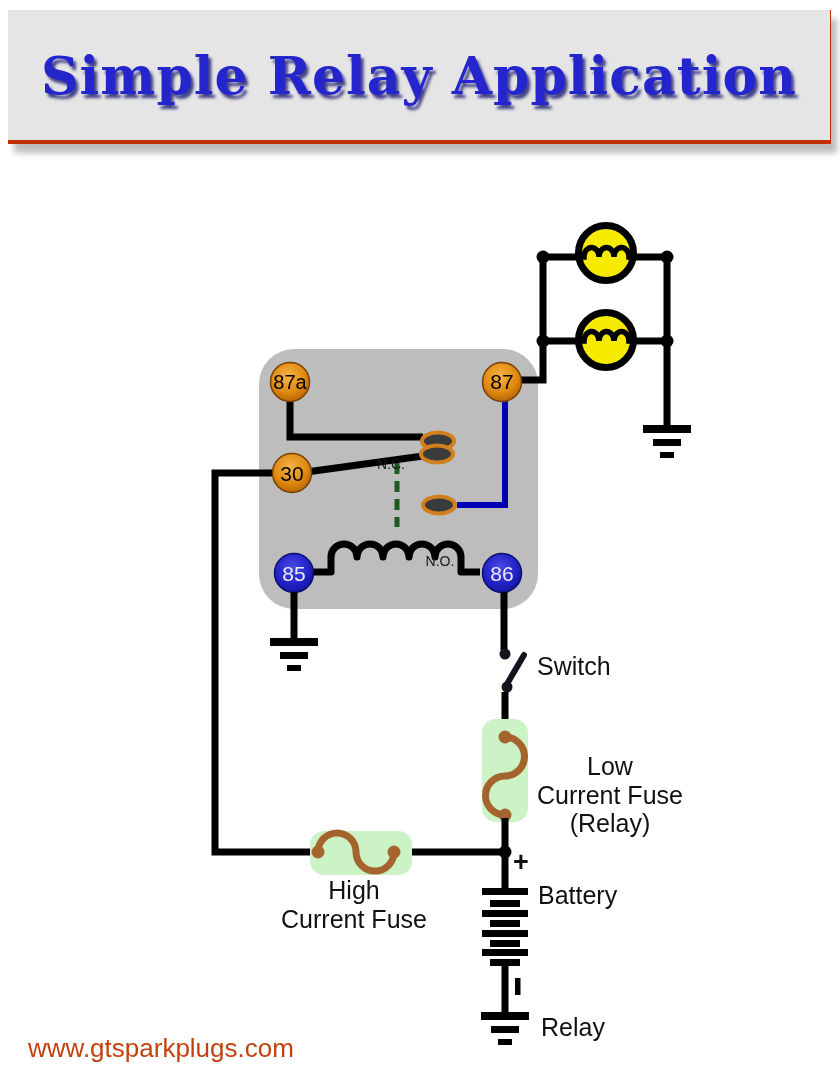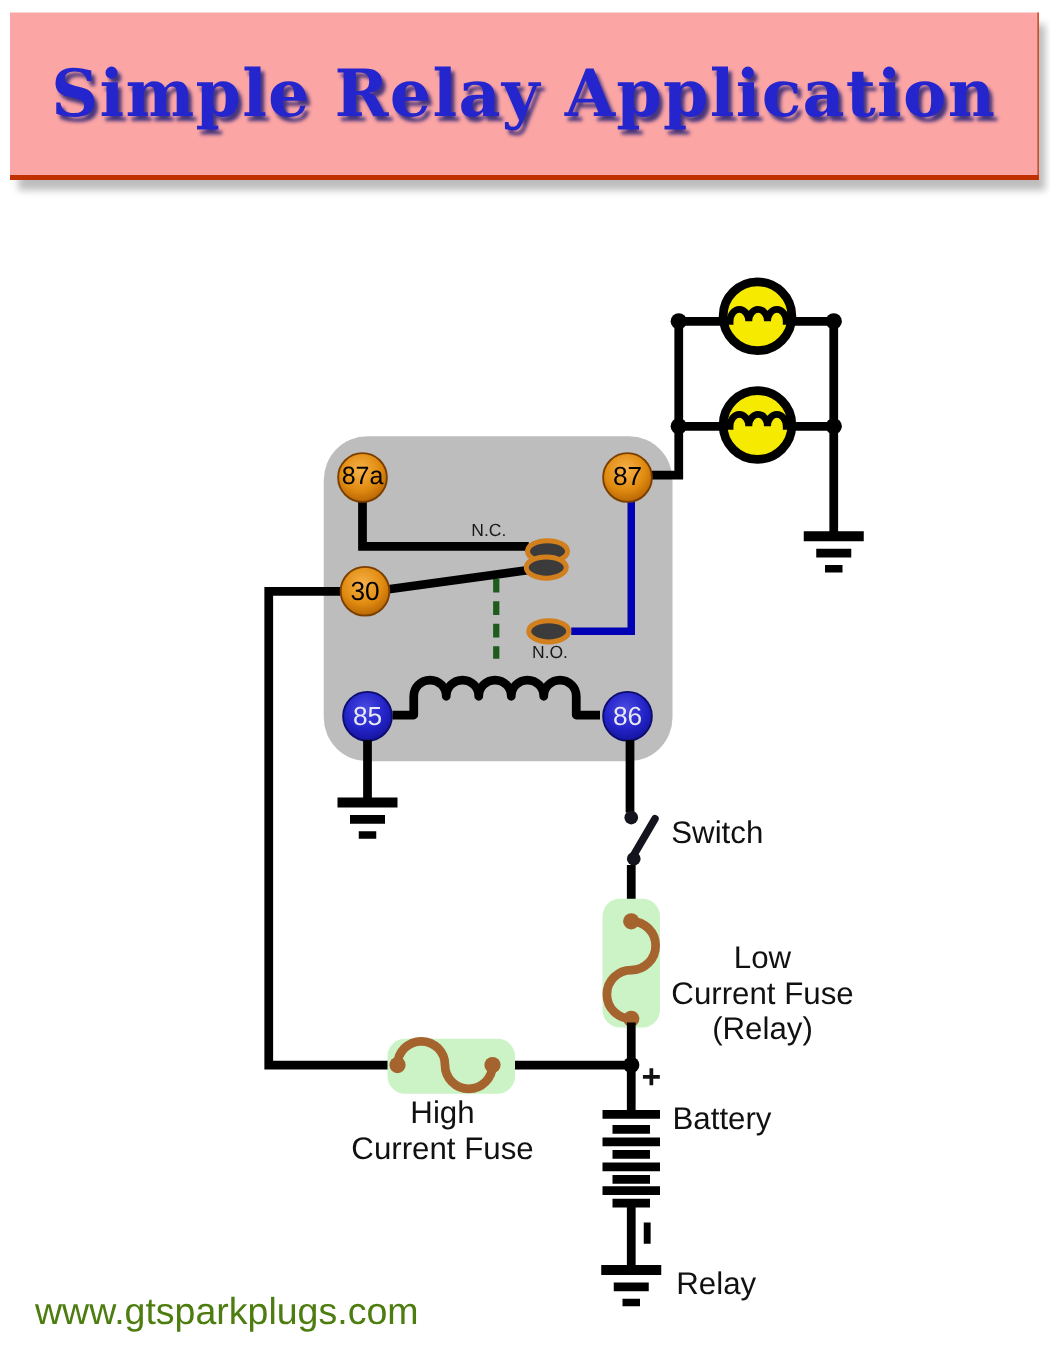--- a/index.html
+++ b/index.html
@@ -1,36 +1,36 @@
 <!DOCTYPE html>
 <html><head>
 <meta charset="utf-8">
 <style>
   html,body{margin:0;padding:0;background:#fff;}
   .page{position:relative;width:840px;height:1087px;background:#ffffff;overflow:hidden;
         font-family:"Liberation Sans",sans-serif;}
   
   .banner{position:absolute;left:8px;top:10px;width:822px;height:130px;
-          background:#fca5a5;border-bottom:4px solid #C03000;border-right:1px solid #C03000;
+          background:#e5e5e5;border-bottom:4px solid #C03000;border-right:1px solid #C03000;
           box-shadow:6px 9px 6px #bdbdbd;display:flex;align-items:center;justify-content:center;}
   .banner-title{font-family:"DejaVu Serif",serif;font-weight:bold;font-size:52px;
           color:#2525CD;letter-spacing:1px;
           text-shadow:3px 4px 3px rgba(26,26,112,0.8);}
   
   .diagram{position:absolute;left:0;top:0;}
   
   .label{position:absolute;color:#111;white-space:nowrap;font-size:25px;}
   .ctr{transform:translate(-50%,-50%);}
   .tctr{transform:translateX(-50%);text-align:center;line-height:28.5px;}
   .term-label{font-size:21px;color:#000;}
   .term-label.small{font-size:20px;}
   .term-label.lite{color:#E9E9F5;}
-  .contact-label{font-size:14px;color:#1a1a1a;}
+  .contact-label{font-size:14px;color:#1a1a1a;margin-top:40px;}
   .plus-label{font-size:27px;font-weight:bold;}
-  .website{position:absolute;left:28px;top:1033px;font-size:30px;color:#4d7c0f;}
+  .website{position:absolute;left:28px;top:1033px;font-size:26px;color:#c2410c;}
 </style>
 </head>
 <body>
 
 <div class="page">
 
   <div class="banner">
     <div class="banner-title">Simple Relay Application</div>
   </div>
 

